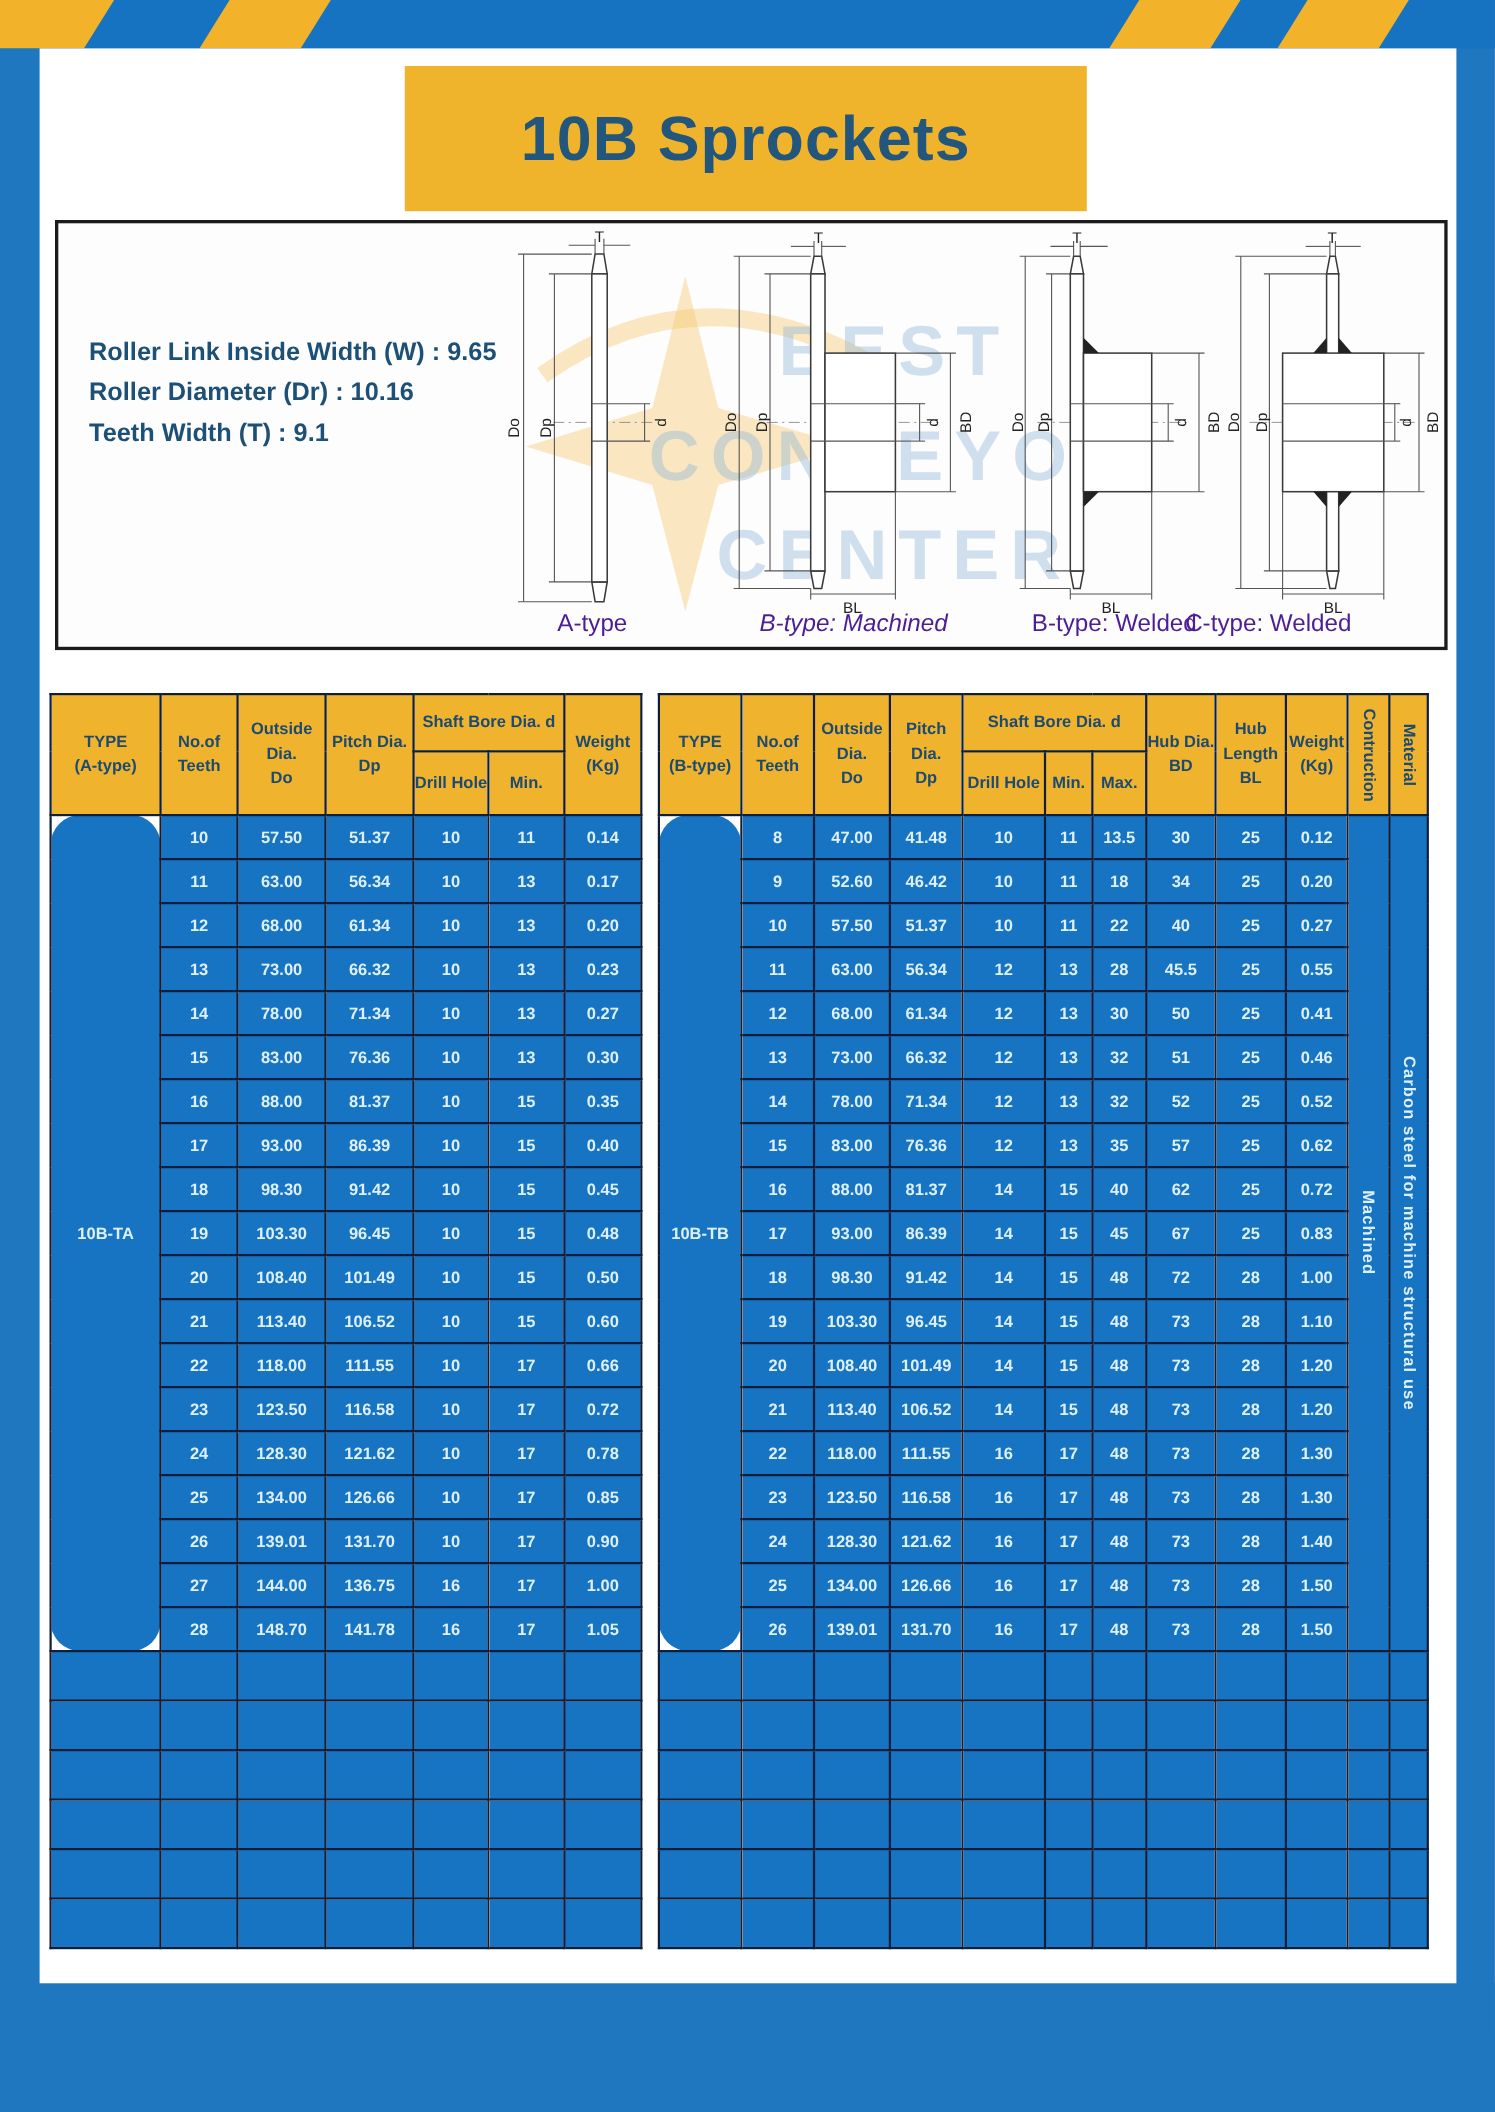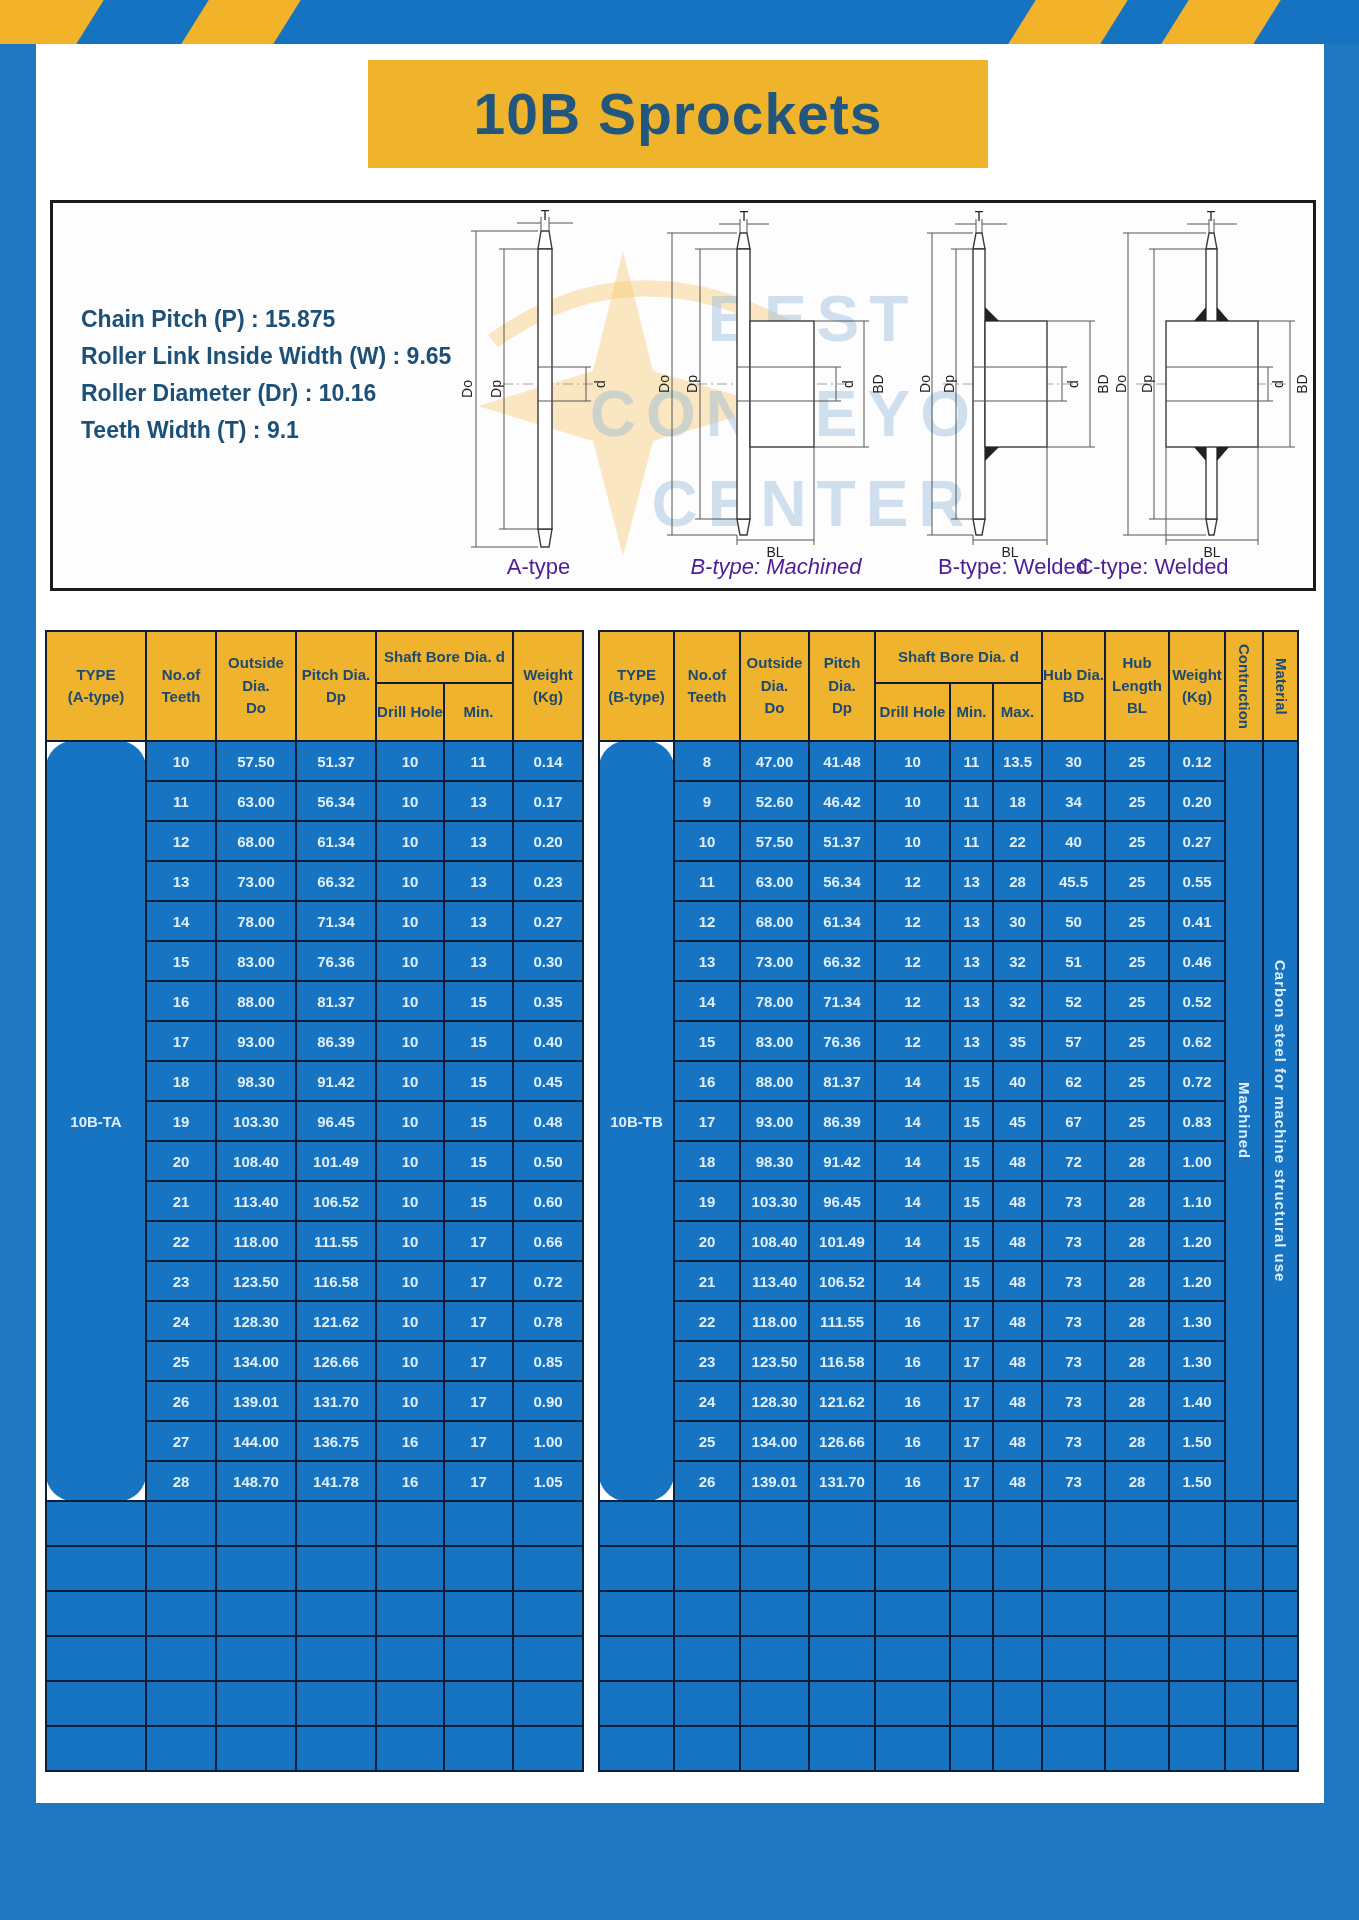--- a/index.html
+++ b/index.html
@@ -9,21 +9,21 @@
     font-family:"Liberation Sans",sans-serif;
   }
   
   .topbar{position:absolute;left:0;top:0;width:1359px;height:44px;background:#1673c1;overflow:hidden;}
   .stripe{position:absolute;top:0;height:44px;background:#f2b32b;transform:skewX(-32deg);}
   .s1{left:-45px;width:135px;} .s2{left:195px;width:92px;}
   .s3{left:1022px;width:92px;} .s4{left:1175px;width:92px;}
   
   .inner{position:absolute;left:36px;top:44px;width:1288px;height:1763px;background:#ffffff;}
   
-  .title-box{position:absolute;left:368px;top:60px;width:620px;height:108px;background:#f0b42c;
+  .title-box{position:absolute;left:368px;top:60px;width:620px;height:132px;background:#f0b42c;
     display:flex;align-items:center;justify-content:center;}
   .title-box h1{margin:0;font-size:57px;color:#23567d;letter-spacing:1px;font-weight:bold;}
   
   .panel{position:absolute;left:50px;top:200px;width:1266px;height:391px;background:#fdfdfe;
     border:3px solid #1b1b1b;box-sizing:border-box;}
   .panel > *{position:absolute;}
   .specs{left:28px;top:98px;font-size:23px;font-weight:bold;color:#1d5077;line-height:37px;white-space:nowrap;}
   .diag-label{top:351px;font-size:22px;color:#4c1d95;text-align:center;}
   .dl-a{left:388px;width:195px;} .dl-b1{left:588px;width:270px;font-style:italic;}
   .dl-b2{left:860px;width:200px;} .dl-c{left:1000px;width:200px;}
@@ -69,21 +69,20 @@
 
   <svg style="left:400px;top:18px;" width="560" height="340">
     <path d="M170,30 L200,150 L320,185 L200,220 L170,335 L140,220 L25,185 L140,150 Z" fill="rgba(246,198,104,0.40)"></path>
     <path d="M40,120 Q180,20 340,110" stroke="rgba(246,198,104,0.40)" stroke-width="16" fill="none"></path>
     <text class="wm-t" x="360" y="120" text-anchor="middle">BEST</text>
     <text class="wm-t" x="360" y="215" text-anchor="middle">CONVEYOR</text>
     <text class="wm-t" x="360" y="305" text-anchor="middle">CENTER</text>
   </svg>
 
   <div class="specs">
-    <div>Chain Pitch (P)  :  15.875</div>
     <div>Roller Link Inside Width (W) : 9.65</div>
     <div>Roller Diameter (Dr)  : 10.16</div>
     <div>Teeth Width (T)  :  9.1</div>
   </div>
 
   <svg style="left:390px;top:6px;" width="195" height="350">
     <line class="cl" x1="60" y1="175" x2="150" y2="175"></line>
     <polygon class="part" points="95,40 98,22 106,22 109,40"></polygon>
     <polygon class="part" points="95,320 98,338 106,338 109,320"></polygon>
     <rect class="part" x="95" y="40" width="14" height="280"></rect>

